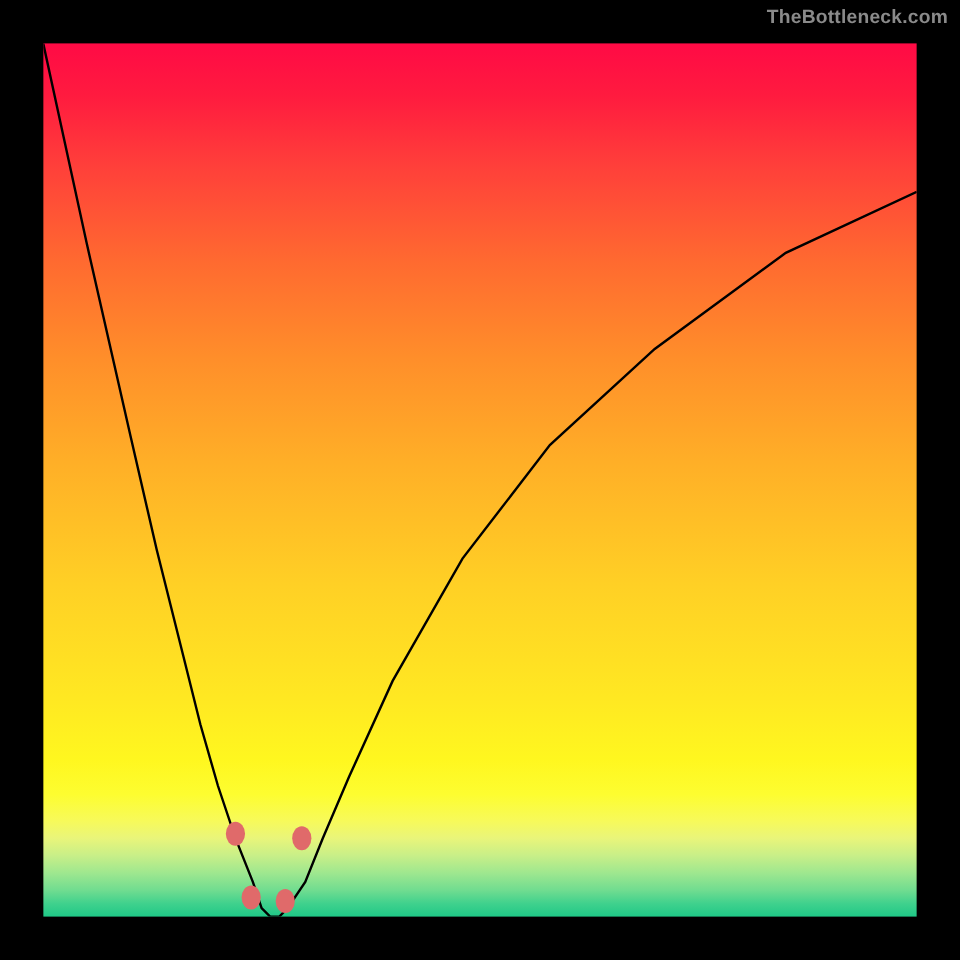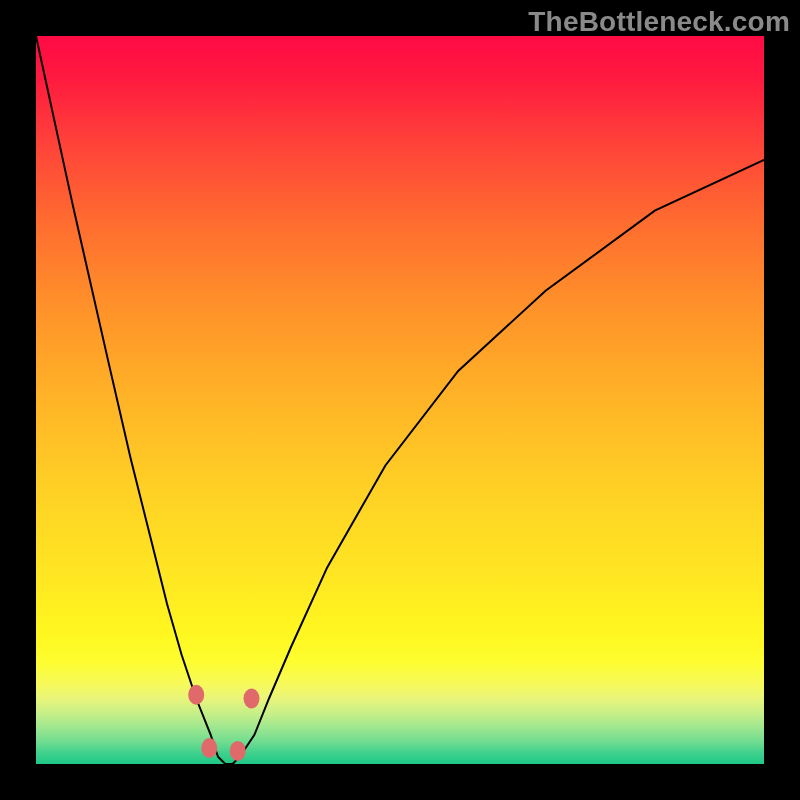--- a/index.html
+++ b/index.html
@@ -66,21 +66,21 @@
   }
   .marker {
     fill: #e06a6a;
     stroke: none;
   }
   .watermark {
     position: absolute;
     top: 6px;
     right: 10px;
     color: #8a8a8a;
-    font-size: 28px;
+    font-size: 16px;
     font-weight: 600;
     letter-spacing: 0.2px;
     user-select: none;
   }
 </style>
 </head>
 <body>
 
 <div class="frame">
 

